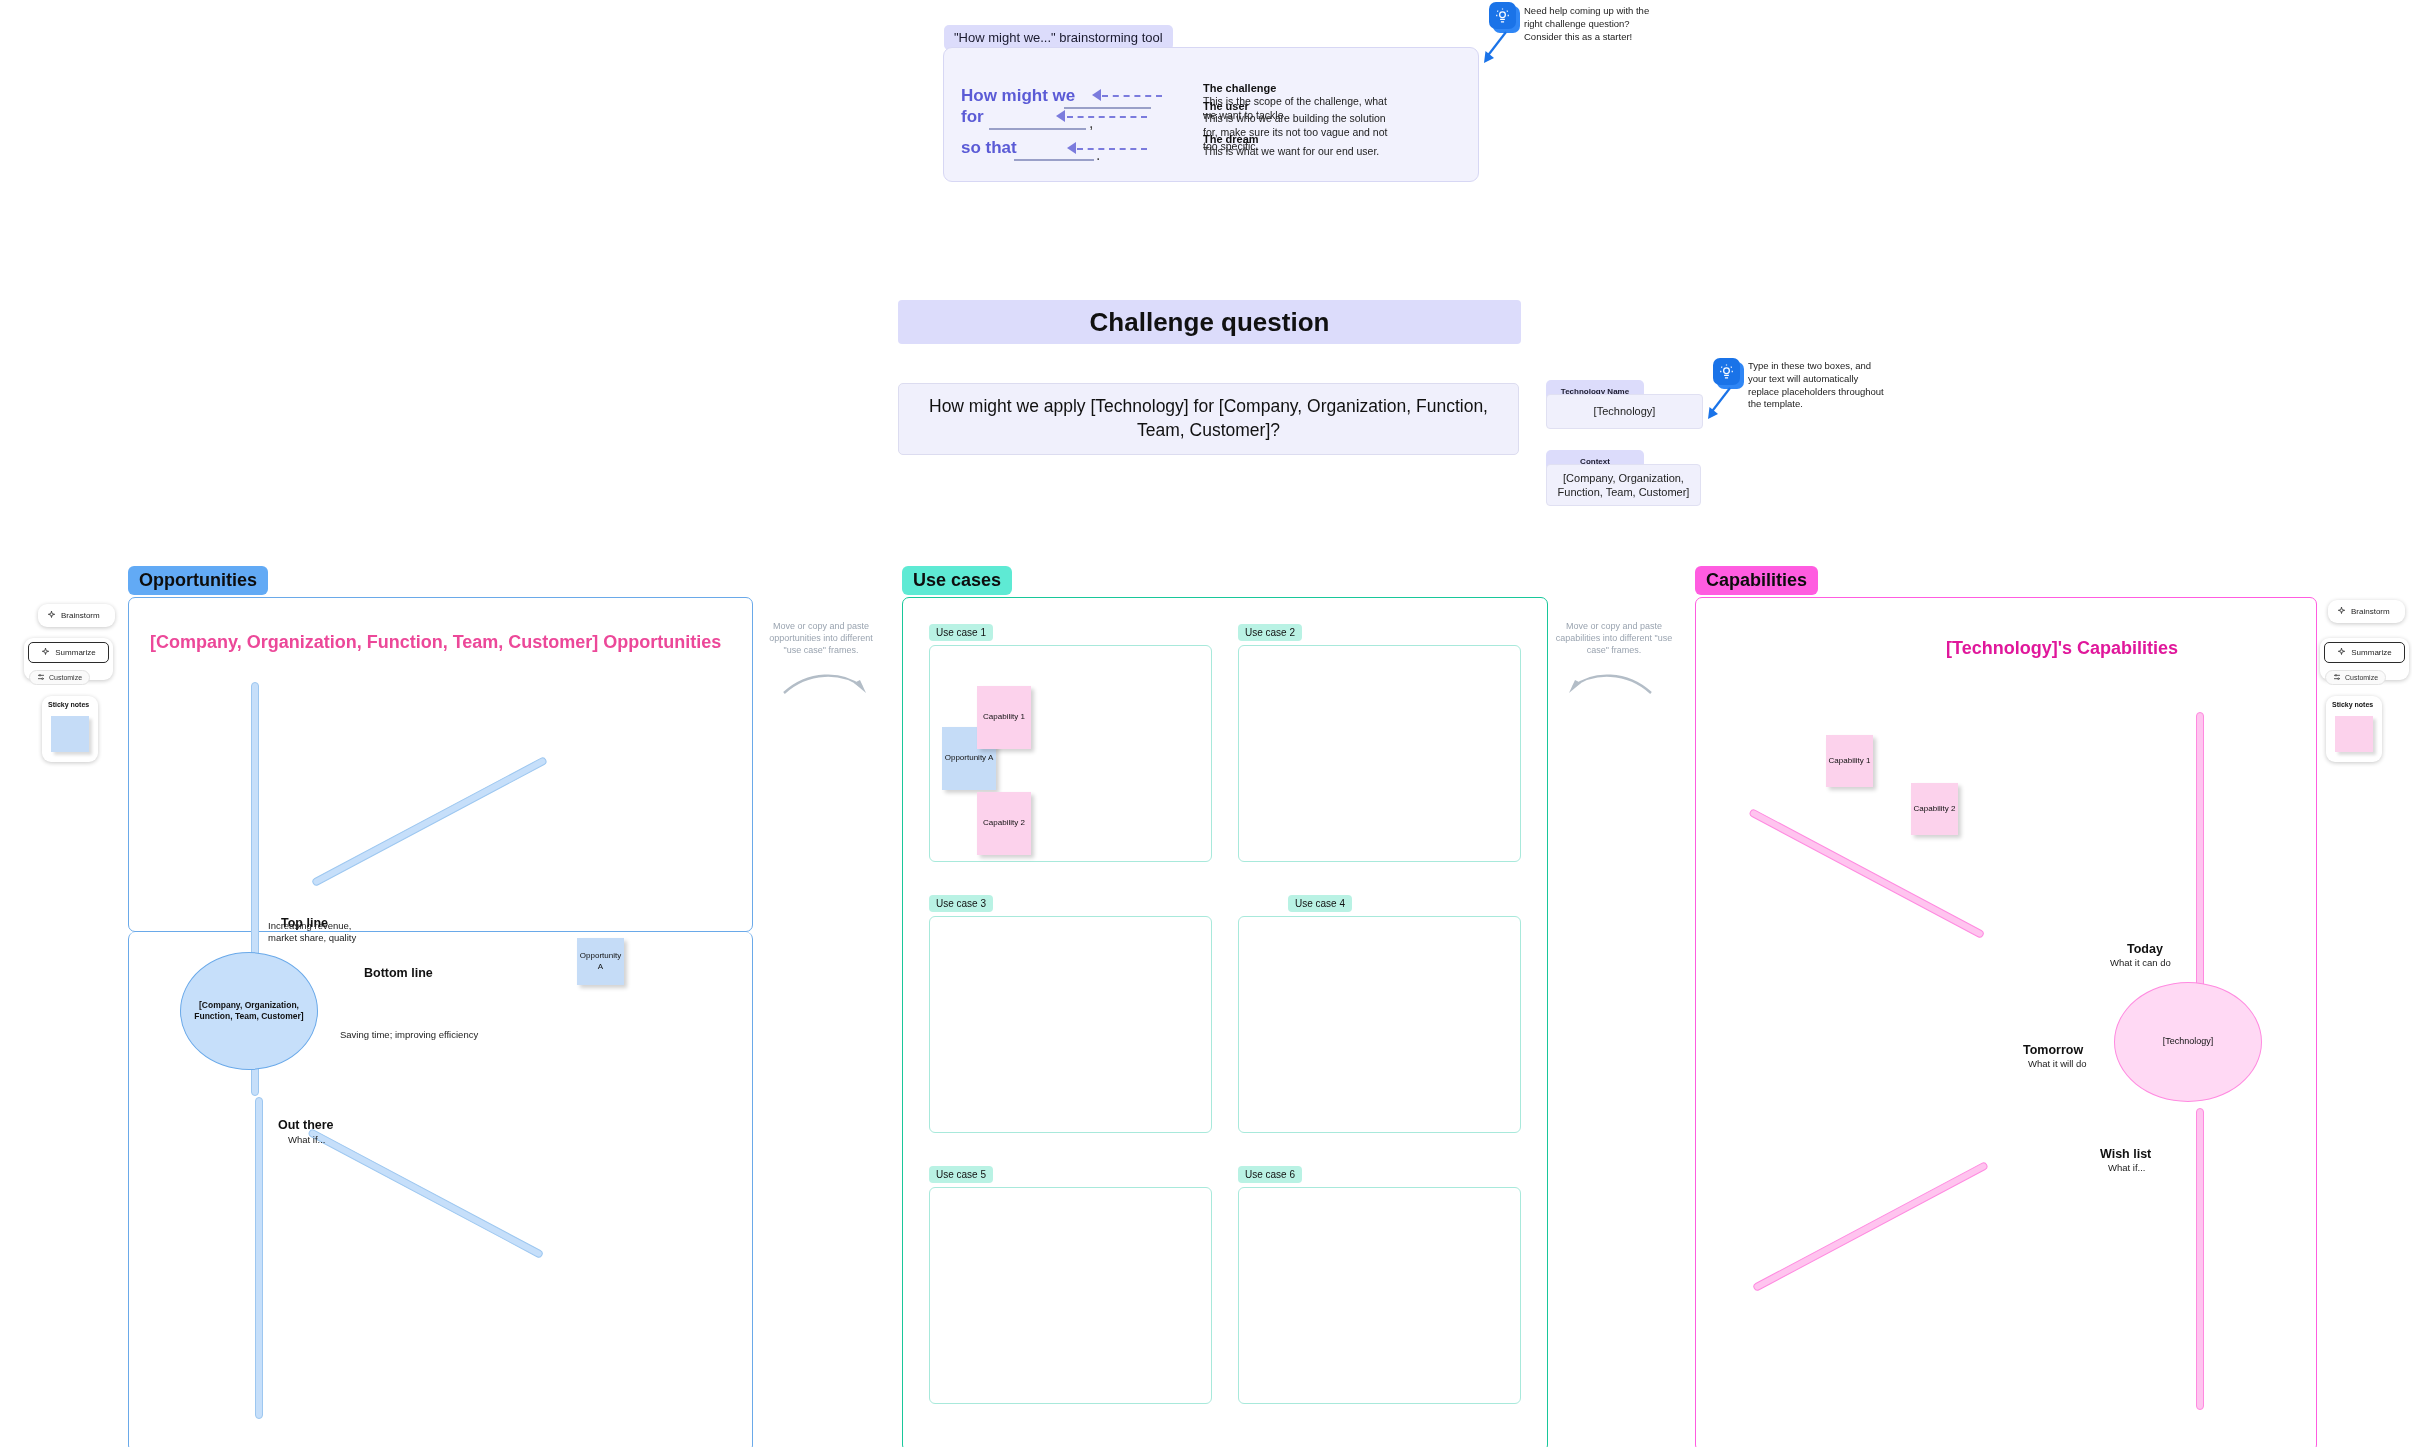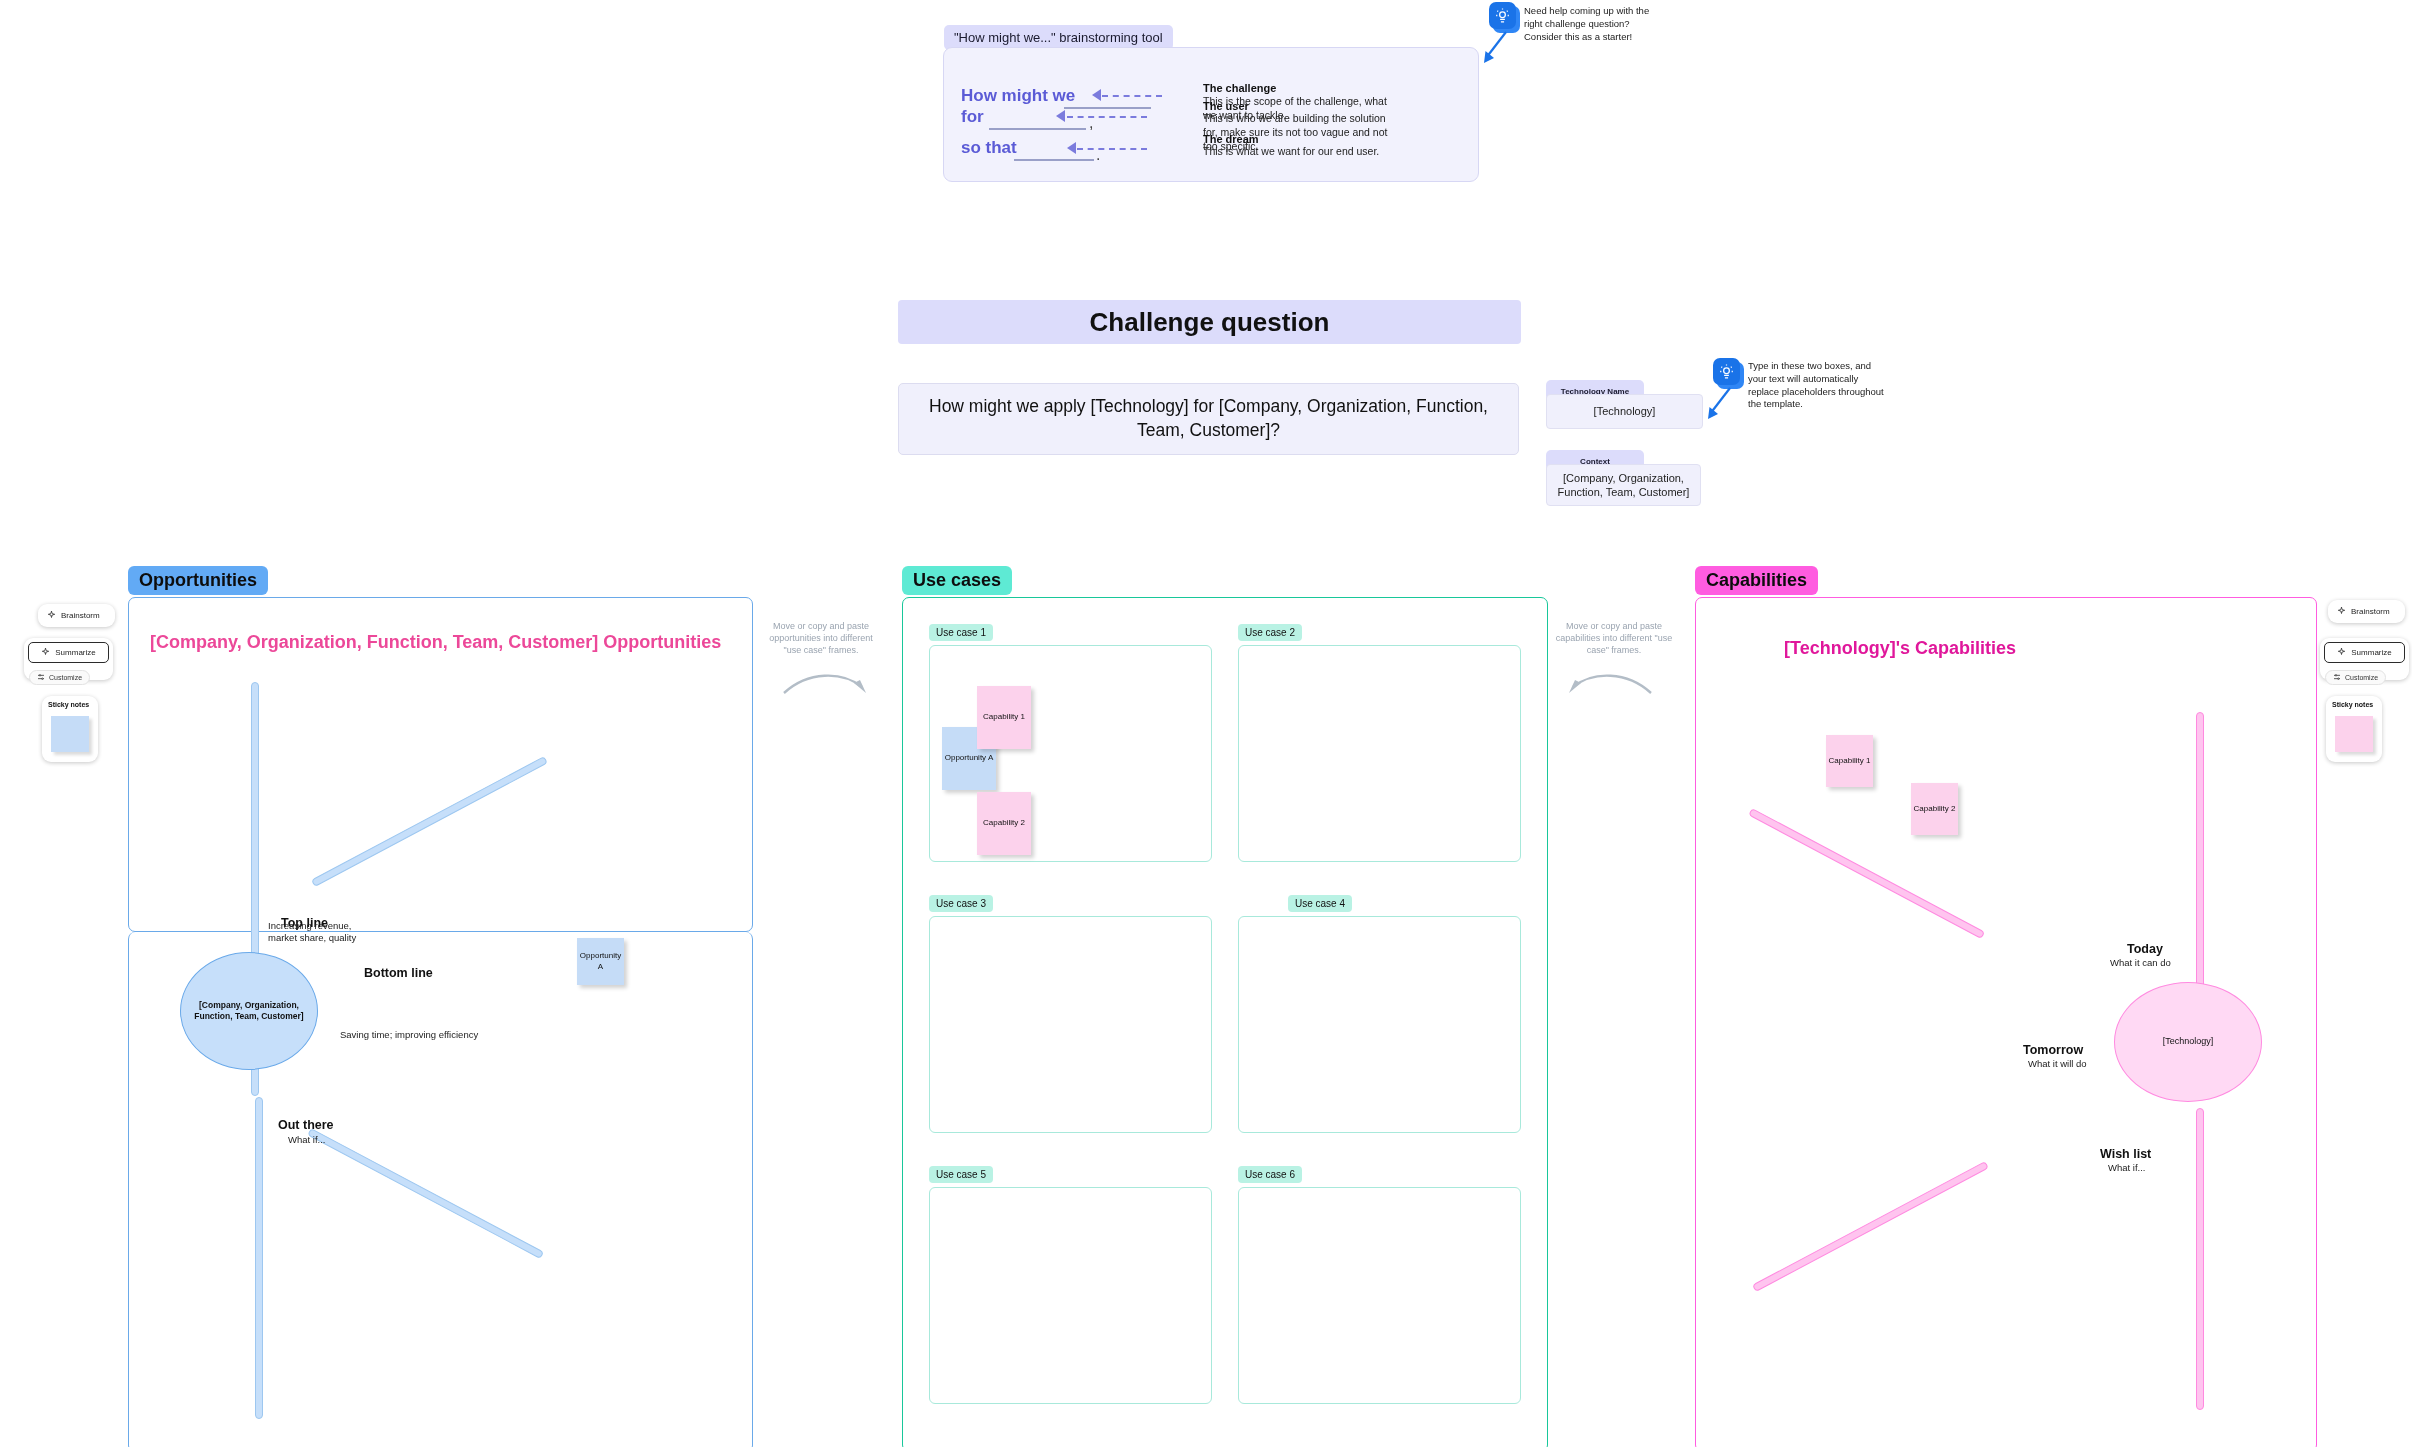--- a/index.html
+++ b/index.html
@@ -283,21 +283,21 @@
 <div class="uc-frame abs" style="left:1238px;top:1187px;width:283px;height:217px;"></div>
 
 <div class="hint abs" style="left:1550px;top:620px;width:128px;">Move or copy and paste capabilities into different "use case" frames.</div>
 <svg class="abs" style="left:1565px;top:665px;" width="90" height="40">
   <path d="M86 28 C62 6, 28 6, 8 22" stroke="#b3bdc7" stroke-width="2.4" fill="none"></path>
   <path d="M4 28 L16 18 L10 15 Z" fill="#b3bdc7"></path>
 </svg>
 
 <div class="sec-pill abs" style="left:1695px;top:566px;background:#ff5ce0;">Capabilities</div>
 <div class="sec-frame abs" style="left:1695px;top:597px;width:622px;height:855px;border:1.5px solid #ff5ce0;"></div>
-<div class="abs" style="left:1784px;top:638px;width:540px;text-align:left;font-size:18px;font-weight:bold;color:#e0179b;">[Technology]'s Capabilities</div>
+<div class="abs" style="left:1638px;top:638px;width:540px;text-align:right;font-size:18px;font-weight:bold;color:#e0179b;">[Technology]'s Capabilities</div>
 
 <div class="bar abs" style="left:2196px;top:712px;width:6px;height:320px;background:#ffc4ef;border:1px solid #ff8ae0;"></div>
 <div class="bar abs" style="left:2196px;top:1108px;width:6px;height:300px;background:#ffc4ef;border:1px solid #ff8ae0;"></div>
 <div class="bar abs" style="left:1752px;top:808px;width:262px;height:6px;background:#ffc4ef;border:1px solid #ff8ae0;transform:rotate(28deg);transform-origin:0 0;"></div>
 <div class="bar abs" style="left:1752px;top:1285px;width:262px;height:6px;background:#ffc4ef;border:1px solid #ff8ae0;transform:rotate(-28deg);transform-origin:0 0;"></div>
 
 <div class="hub abs" style="left:2114px;top:982px;width:146px;height:118px;background:#ffd9f4;border:1px solid #ff8ae0;font-size:9px;color:#111;font-weight:normal;">[Technology]</div>
 
 <div class="axis-title abs" style="left:2127px;top:942px;">Today</div>
 <div class="axis-sub abs" style="left:2110px;top:957px;width:100px;">What it can do</div>

